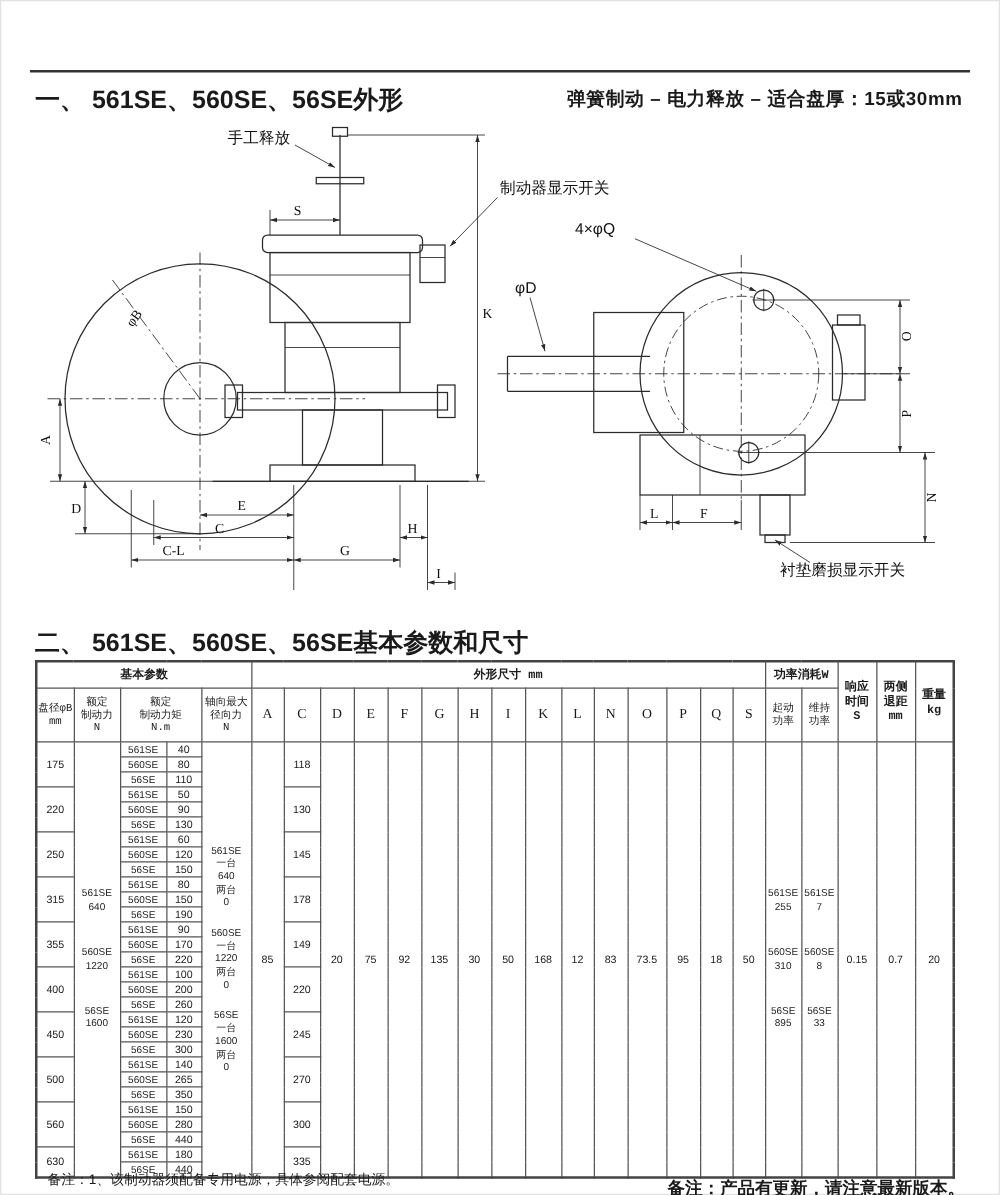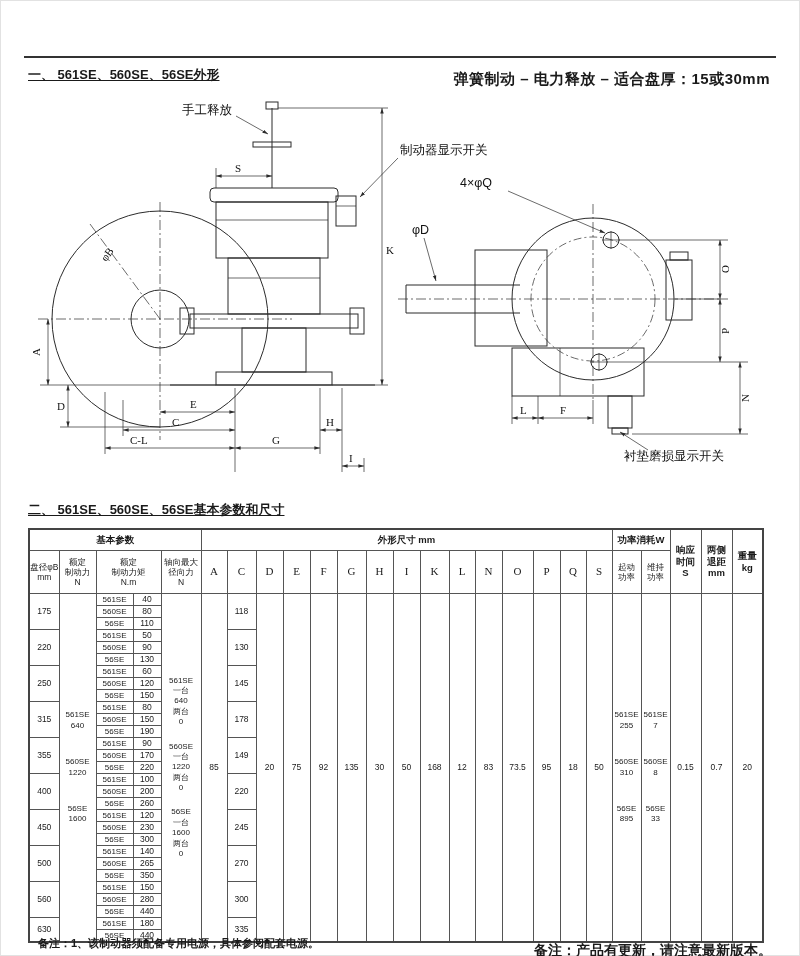--- a/index.html
+++ b/index.html
@@ -3,47 +3,47 @@
 <meta charset="utf-8">
 <style>
   html,body{margin:0;padding:0;}
   body{
     width:800px;height:956px;background:#ffffff;position:relative;overflow:hidden;
     font-family:"Liberation Sans",sans-serif;color:#1a1a1a;
   }
   .page-frame{position:absolute;inset:0;border:1px solid #e2e2e2;pointer-events:none;}
   .top-note{position:absolute;top:30px;right:30px;font-size:15px;font-weight:bold;letter-spacing:0.5px;margin-top:40px;}
   .top-rule{position:absolute;top:56px;left:24px;width:752px;border-top:2px solid #333;}
-  .sec-title{position:absolute;left:28px;font-size:13px;font-weight:bold;text-decoration:underline;}
+  .sec-title{position:absolute;left:28px;font-size:20px;font-weight:bold;}
   .sec1{top:66px;}
   .sec2{top:501px;}
   svg.drawing{position:absolute;top:92px;left:20px;}
   svg text{fill:#111;}
   .cn-label{font-size:12.5px;font-family:"Liberation Sans",sans-serif;}
   .dim-letter{font-size:11px;font-family:"Liberation Serif",serif;}
 
   table.params{
     position:absolute;top:528px;left:28px;border-collapse:collapse;table-layout:fixed;
     border:2px solid #444;
   }
   table.params th, table.params td{
     border:1px solid #555;text-align:center;vertical-align:middle;padding:0;overflow:hidden;
   }
-  table.params th{font-size:8.5px;font-weight:normal;line-height:1.2;}
+  table.params th{font-size:8.5px;font-weight:normal;line-height:1.2;font-family:Liberation Mono, monospace;}
   table.params tr.hrow1 th{font-size:9.5px;font-weight:bold;height:20px;}
   table.params tr.hrow2 th{height:42px;}
   table.params th.dimh{font-family:"Liberation Serif",serif;font-size:11px;}
   table.params td{font-size:8.5px;height:11px;line-height:11px;}
   table.params td.model{font-size:8px;}
   .ml{white-space:pre-line;}
   .blocks{display:flex;flex-direction:column;justify-content:center;align-items:center;}
   .blocks.g-lg{gap:26px;}
   .blocks.g-sm{gap:14px;}
   .blk{white-space:pre-line;line-height:1.3;font-size:8px;}
-  .fn-left{position:absolute;top:936px;left:38px;font-size:11px;font-weight:bold;}
+  .fn-left{position:absolute;top:936px;left:38px;font-size:11px;font-weight:normal;}
   .fn-right{position:absolute;top:942px;right:28px;font-size:14px;font-weight:bold;}
 </style>
 </head>
 <body>
 
 <div class="page-frame"></div>
 
 <div class="top-note">弹簧制动 – 电力释放 – 适合盘厚：15或30mm</div>
 <div class="top-rule"></div>
 

